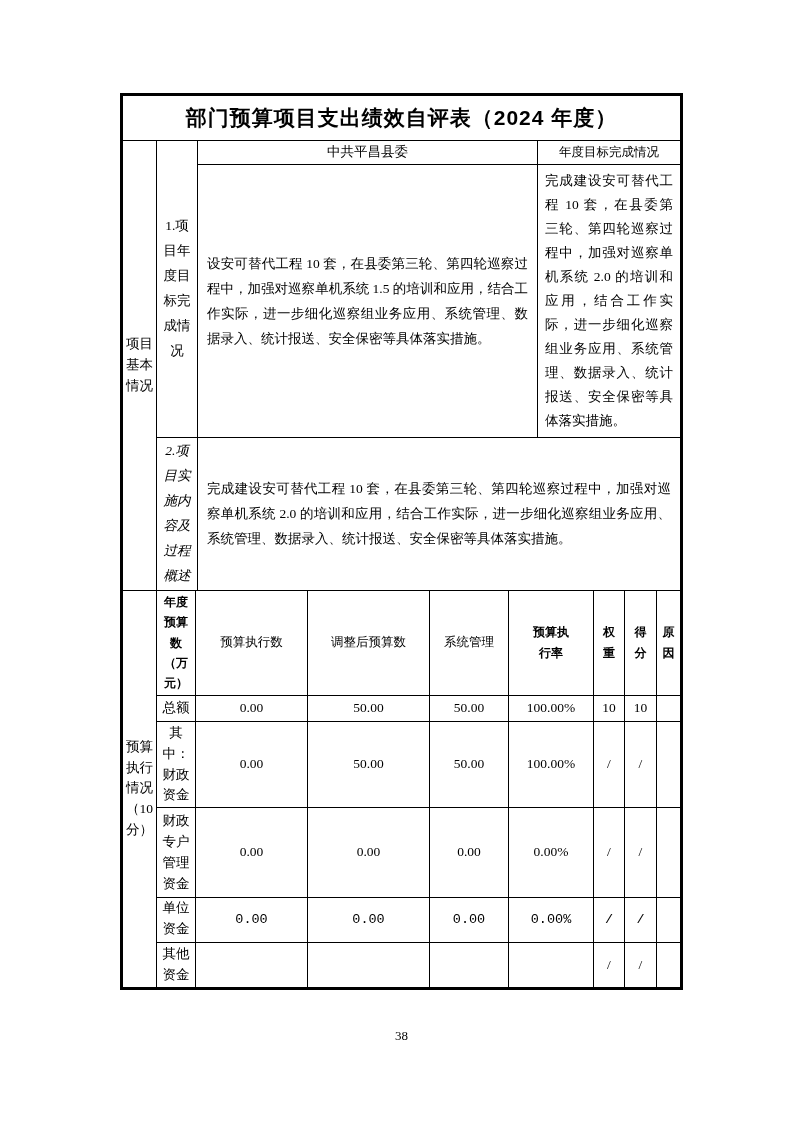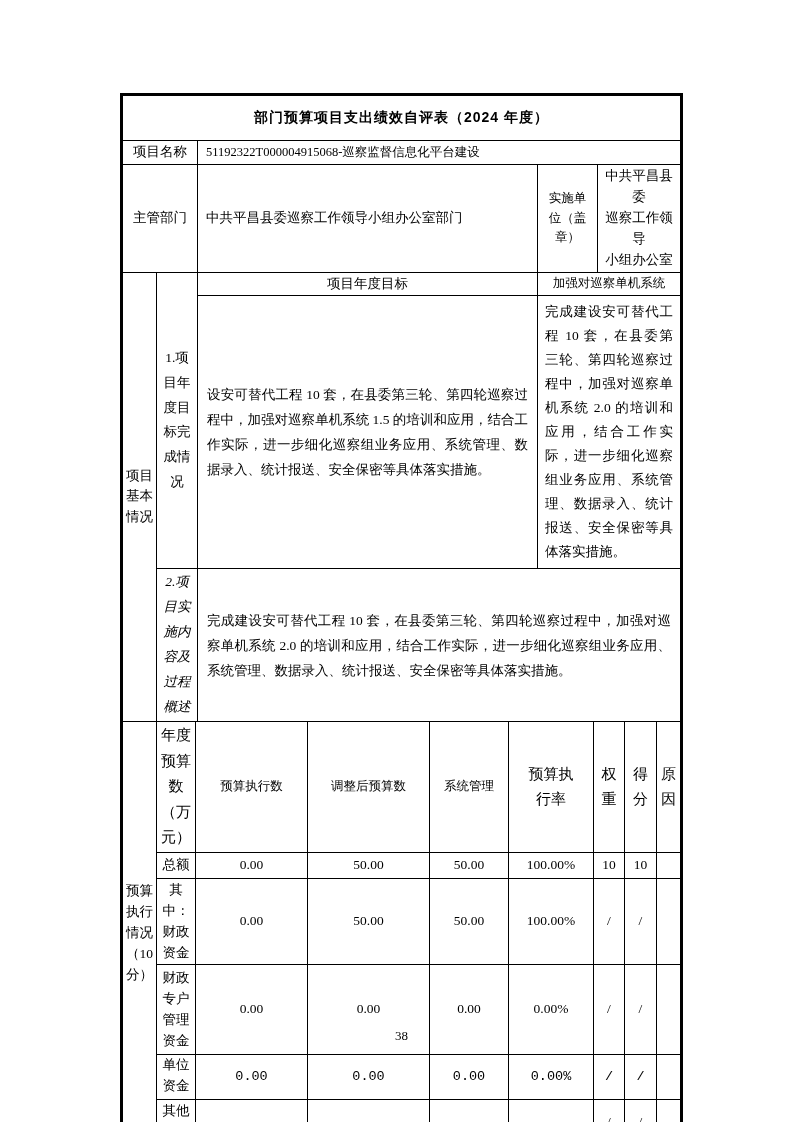--- a/index.html
+++ b/index.html
@@ -11,84 +11,60 @@
     border:2px solid #000;background:#fff;}
   table{border-collapse:collapse;width:100%;table-layout:fixed;}
   table + table{margin-top:-1px;}
   td{border:1px solid #000;text-align:center;vertical-align:middle;
      padding:1px 2px;font-size:13.5px;line-height:1.55;overflow:hidden;}
   .pre{white-space:pre-line;}
   .para{text-align:justify;text-align-last:left;padding:4px 9px;line-height:25px;}
   .leftcell{text-align:left;padding-left:8px;}
   .title-cell{border:1px solid #000;vertical-align:middle;
      font-family:"Liberation Sans","DejaVu Sans",sans-serif;
-     font-weight:bold;font-size:14px;letter-spacing:1px;}
+     font-weight:bold;font-size:21px;letter-spacing:1px;}
   .small{font-size:12.5px;}
-  .vhead{font-size:15px;line-height:1.7;white-space:pre-line;}
+  .vhead{font-size:12px;line-height:1.7;white-space:pre-line;font-weight:bold;}
   .pagenum{position:absolute;left:120px;top:1028px;width:563px;text-align:center;
      font-size:13px;}
 </style>
 </head>
 <body>
 
 <div class="sheet">
 
   <table>
     <tbody>
         <tr style="height:45px;">
       <td class="title-cell">部门预算项目支出绩效自评表（2024 年度）</td>
     </tr>
   </tbody>
     </table>
 
-  <table>
-    <colgroup>
-        <col style="width:75px;">
-        <col style="width:340px;">
-        <col style="width:60px;">
-        <col>
-      </colgroup>
-    <tbody>
-        <tr style="height:23px;">
-      <td>项目名称</td>
-      <td colspan="3" class="leftcell small">51192322T000004915068-巡察监督信息化平台建设</td>
-    </tr>
-    <tr style="height:60px;">
-      <td>主管部门</td>
-      <td class="leftcell">中共平昌县委巡察工作领导小组办公室部门</td>
-      <td class="pre small">实施单
-位（盖
-章）</td>
-      <td class="pre">中共平昌县委
-巡察工作领导
-小组办公室</td>
-    </tr>
-  </tbody>
-    </table>
 
   <table>
     <colgroup>
         <col style="width:34px;">
         <col style="width:41px;">
         <col style="width:340px;">
         <col>
       </colgroup>
     <tbody>
         <tr style="height:21px;">
       <td rowspan="3" class="pre">项目
 基本
 情况</td>
       <td rowspan="2" class="pre" style="line-height:1.85;">1.项
 目年
 度目
 标完
 成情
 况</td>
-      <td>项目年度目标</td>
-      <td class="small">加强对巡察单机系统</td>
+      <td>中共平昌县委</td>
+      <td class="small">年度目标完成情况</td>
     </tr>
     <tr style="height:189px;">
       <td class="para">设安可替代工程 10 套，在县委第三轮、第四轮巡察过程中，加强对巡察单机系统 1.5 的培训和应用，结合工作实际，进一步细化巡察组业务应用、系统管理、数据录入、统计报送、安全保密等具体落实措施。</td>
       <td class="para" style="line-height:24px;padding:4px 7px;">完成建设安可替代工程 10 套，在县委第三轮、第四轮巡察过程中，加强对巡察单机系统 2.0 的培训和应用，结合工作实际，进一步细化巡察组业务应用、系统管理、数据录入、统计报送、安全保密等具体落实措施。</td>
     </tr>
     <tr style="height:123px;">
       <td class="pre" style="line-height:1.85;font-style:italic;">2.项
 目实
 施内
 容及

